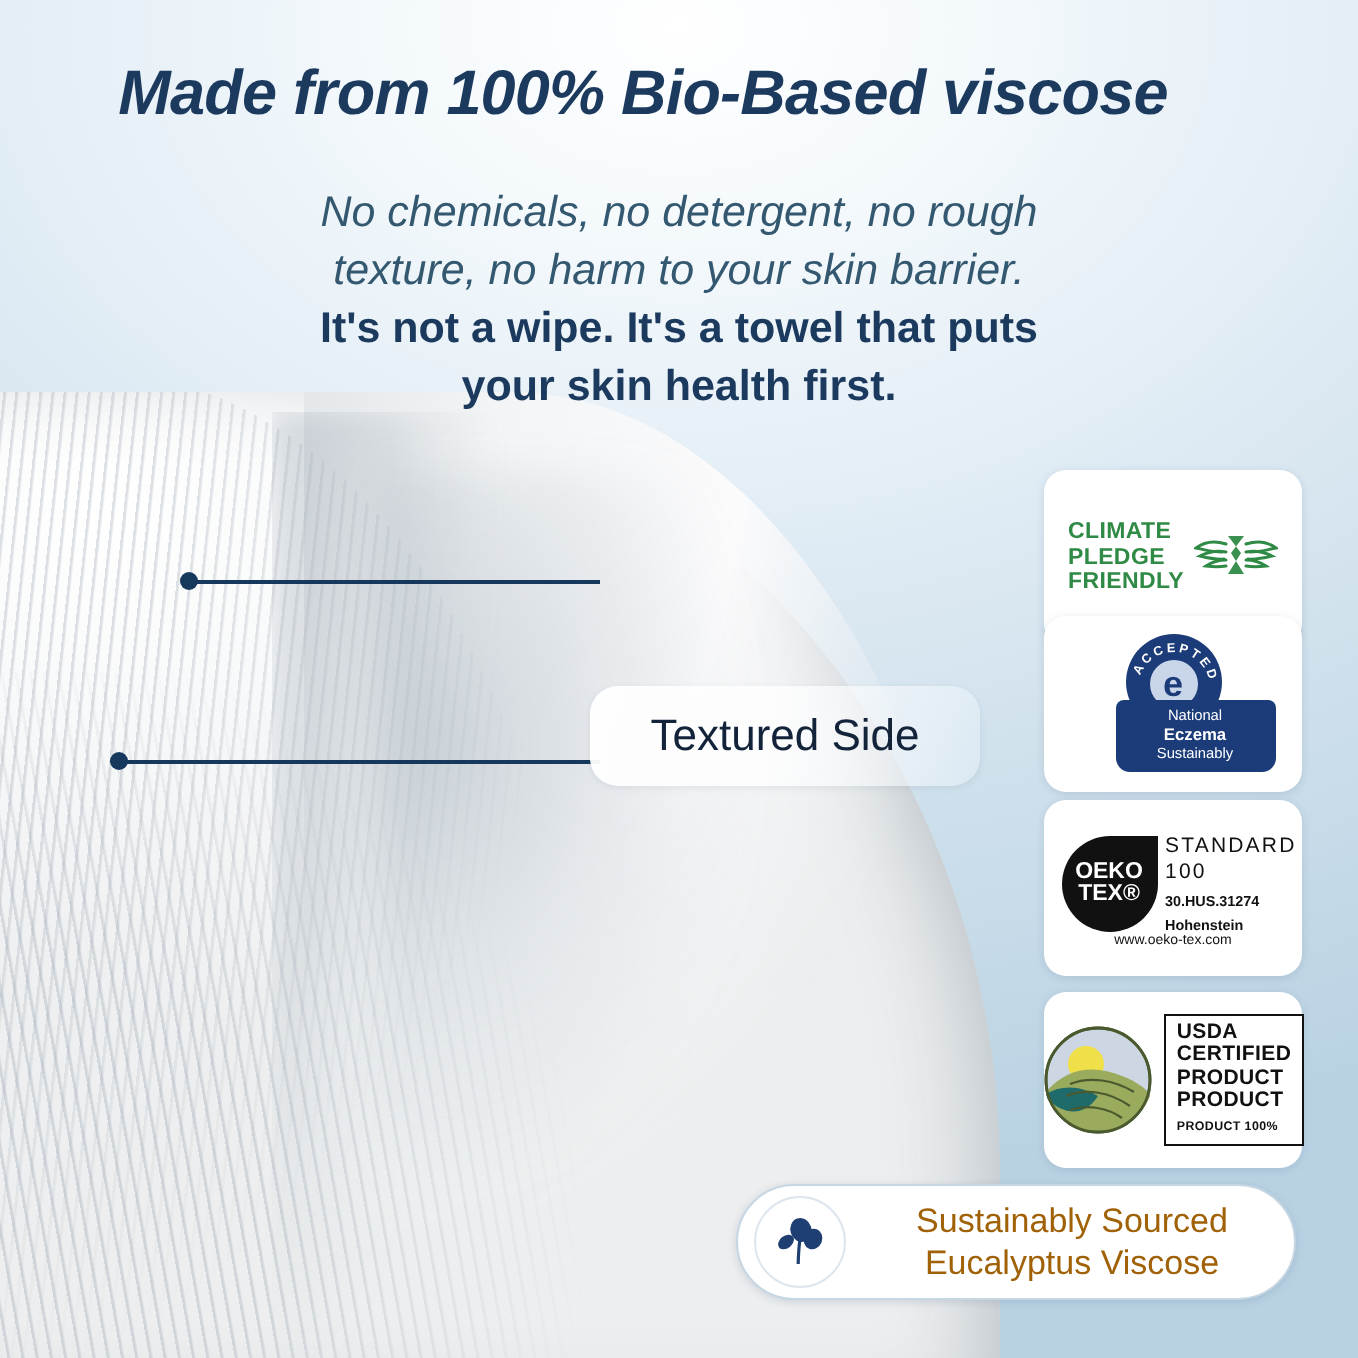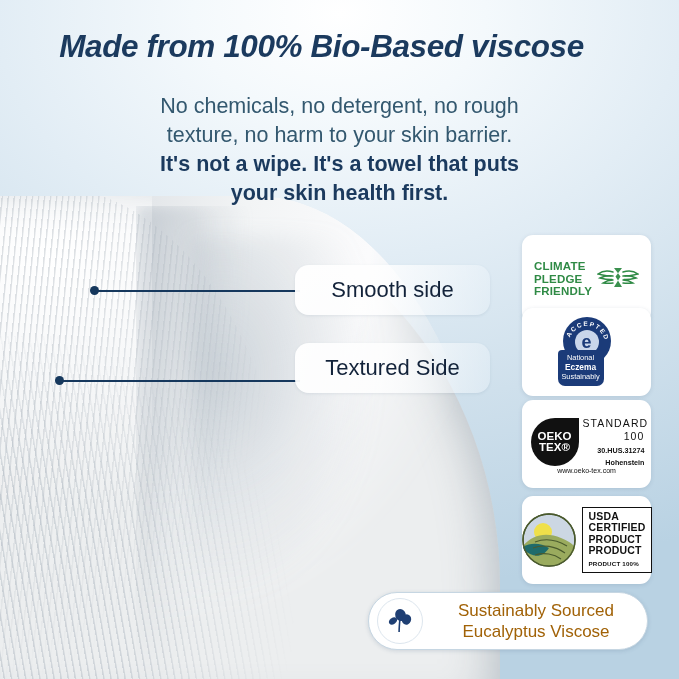--- a/index.html
+++ b/index.html
@@ -74,21 +74,21 @@
   
   #headline{
     position:absolute;left:0;top:28px;width:643px;text-align:center;
     font-size:31.5px;font-weight:700;font-style:italic;letter-spacing:-.4px;
     color:#1b3a5e;white-space:nowrap;
   }
   #subhead{
     position:absolute;left:0;top:92px;width:679px;text-align:center;
     color:#2b4f6e;font-size:21.5px;line-height:29px;
   }
-  #subhead .l{display:block;font-weight:400;color:#33586f;}
+  #subhead .l{display:block;font-weight:400;color:#33586f;font-style:italic;}
   #subhead .b{display:block;font-weight:700;color:#1b3a5e;}
   
   .callout{
     position:absolute;height:50px;border-radius:14px;
     background:linear-gradient(100deg, rgba(255,255,255,.96) 0%, rgba(255,255,255,.80) 45%, rgba(236,244,250,.42) 100%);
     display:flex;align-items:center;justify-content:center;
     color:#13233a;font-size:22px;
     box-shadow:0 1px 3px rgba(60,90,120,.10);
   }
   #callout-smooth{left:295px;top:265px;width:195px;}
@@ -126,37 +126,37 @@
   .nea-accepted{
     position:absolute;left:7px;top:3px;width:48px;height:48px;
     font-size:6px;font-weight:700;color:#fff;letter-spacing:.6px;
   }
   .nea-e{
     position:absolute;left:19px;top:13px;width:24px;height:24px;border-radius:50%;
     background:#c9d6ea;color:#1b3b79;font-size:18px;font-weight:700;
     display:flex;align-items:center;justify-content:center;line-height:1;
   }
   .nea-shield{
-    position:absolute;left:2px;top:33px;width:46px;height:36px;
+    position:absolute;left:2px;top:33px;width:80px;height:36px;
     background:#1b3b79;border-radius:4px 4px 7px 7px;
     color:#fff;font-size:7.4px;line-height:9.6px;text-align:center;
     padding-top:3px;box-sizing:border-box;
   }
   .nea-shield b{font-size:8.4px;}
   
   .oeko{position:relative;width:116px;height:66px;}
   .oeko-drop{
     position:absolute;left:2px;top:7px;width:48px;height:48px;
     background:#111;border-radius:50% 0 50% 50%;
     display:flex;align-items:center;justify-content:center;
   }
   .oeko-drop div{
     color:#fff;font-size:11.5px;font-weight:700;line-height:11.5px;text-align:center;
   }
-  .oeko-right{position:absolute;left:54px;top:6px;width:62px;text-align:right;color:#111;}
+  .oeko-right{position:absolute;left:54px;top:6px;width:62px;text-align:left;color:#111;}
   .oeko-std{font-size:10.5px;letter-spacing:1.1px;line-height:13px;}
   .oeko-num{font-size:7.2px;line-height:9px;margin-top:3px;font-weight:600;}
   .oeko-url{
     position:absolute;left:0;top:56px;width:116px;text-align:center;
     font-size:7px;color:#111;
   }
   
   .usda{display:flex;align-items:center;gap:5px;}
   .usda-txt{
     border:1.2px solid #111;padding:3px 5px;text-align:left;
@@ -198,23 +198,20 @@
 
   <div id="subhead">
     <span class="l">No chemicals, no detergent, no rough</span>
     <span class="l">texture, no harm to your skin barrier.</span>
     <span class="b">It's not a wipe. It's a towel that puts</span>
     <span class="b">your skin health first.</span>
   </div>
 
   <div class="leader" id="leader-smooth"></div>
   <div class="leader-dot" id="dot-smooth"></div>
-  <div class="callout" id="callout-smooth">
-    <span>Smooth side</span>
-  </div>
 
   <div class="leader" id="leader-textured"></div>
   <div class="leader-dot" id="dot-textured"></div>
   <div class="callout" id="callout-textured">
     <span>Textured Side</span>
   </div>
 
   <div class="badge-card" id="badge-climate">
     <div class="cpf">
       <div class="cpf-text">

